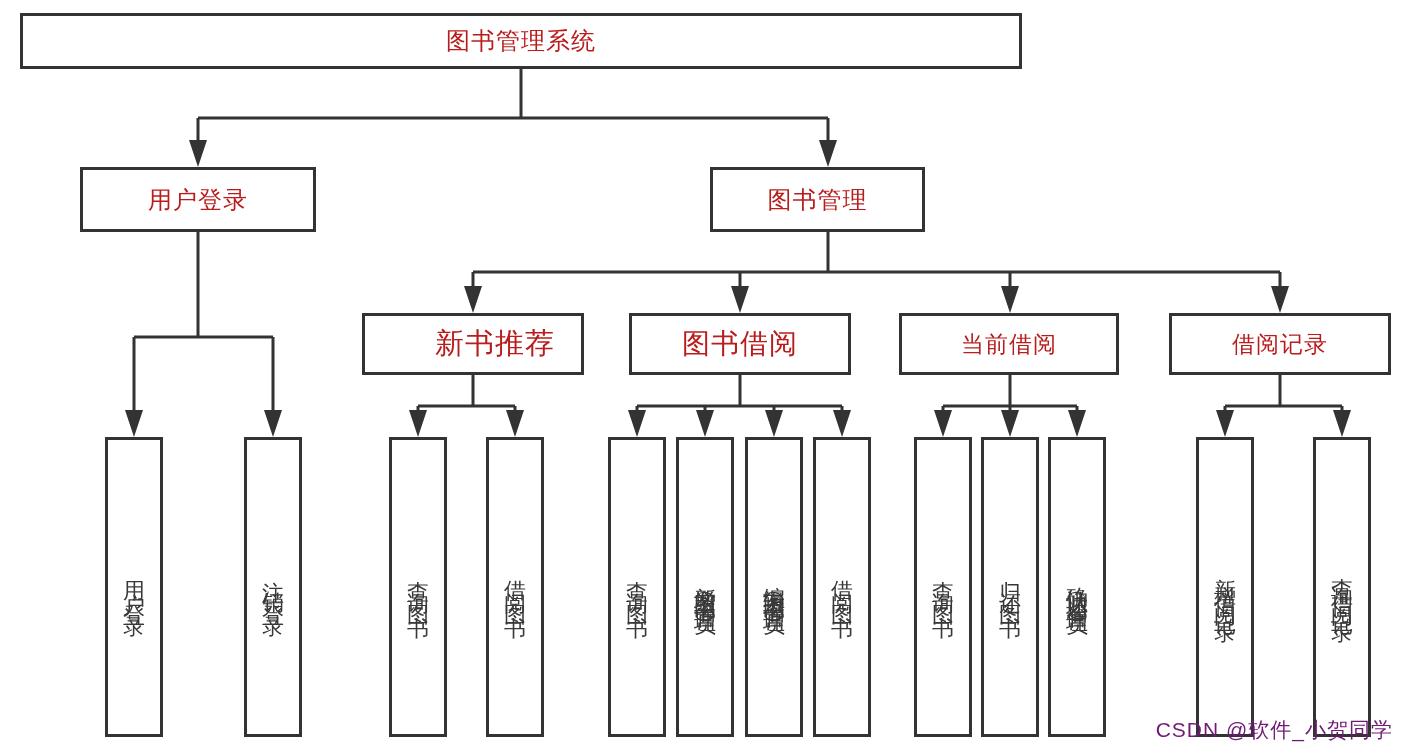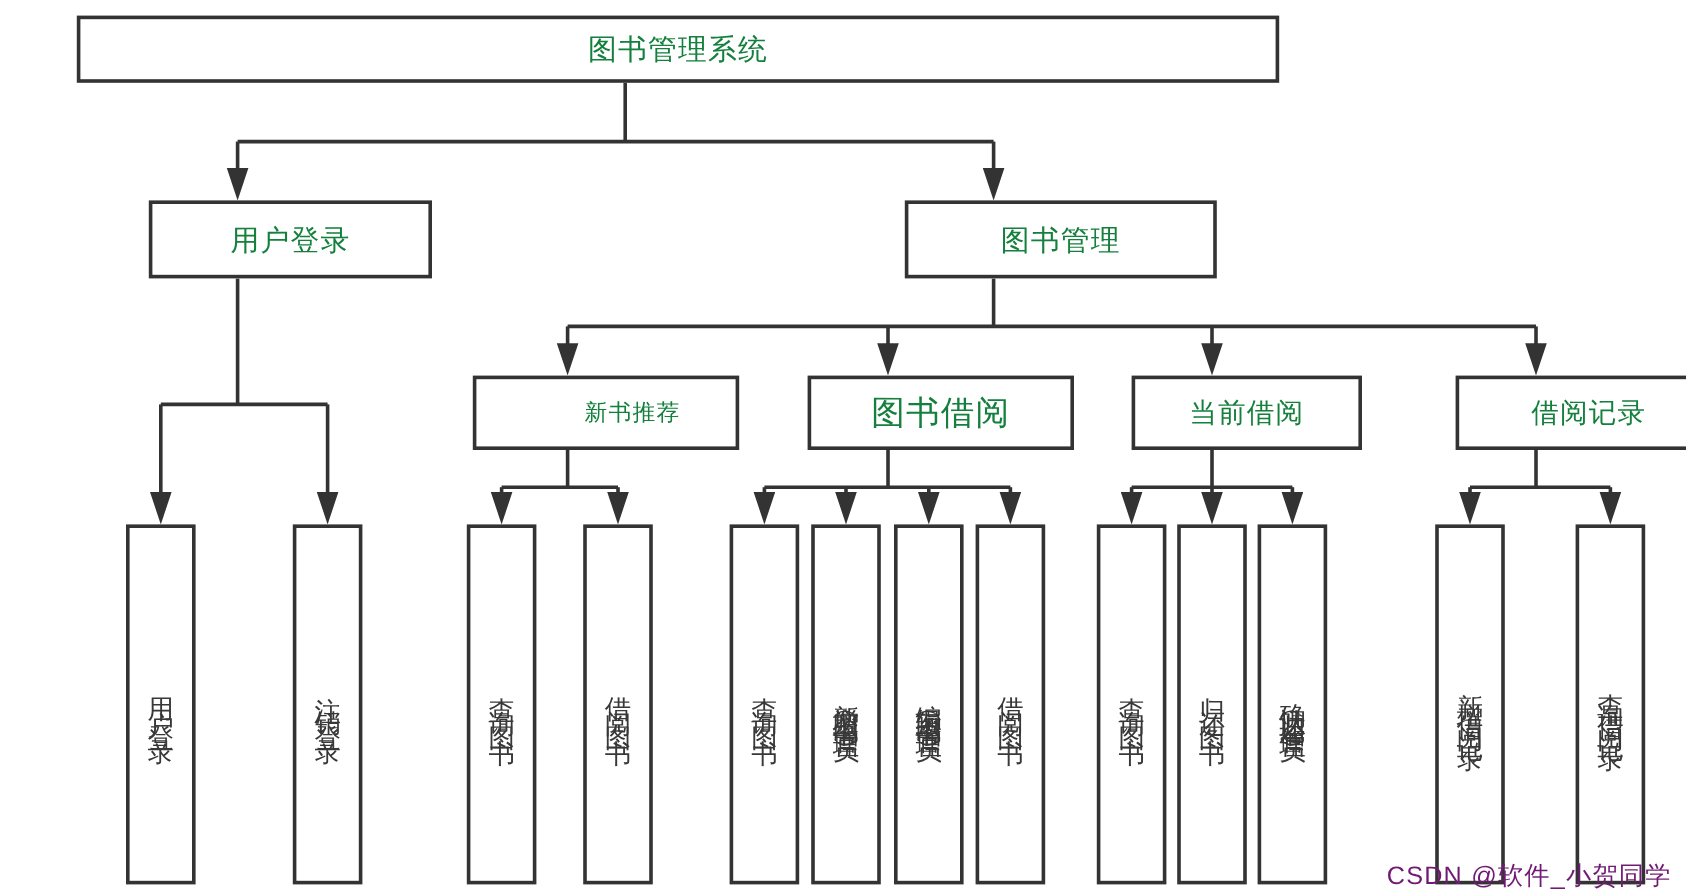--- a/index.html
+++ b/index.html
@@ -20,23 +20,22 @@
   .hbox {
     position: absolute;
     box-sizing: border-box;
     border: 3px solid #333333;
     background: #ffffff;
     display: flex;
     align-items: center;
     justify-content: center;
     font-size: 24px;
     letter-spacing: 1px;
-    color: #15803d;
+    color: #b91c1c;
     z-index: 2;
-    margin-left: 44px;
   }
   .vbox {
     position: absolute;
     box-sizing: border-box;
     width: 58px;
     height: 300px;
     top: 437px;
     border: 3px solid #333333;
     background: #ffffff;
     display: flex;
@@ -117,25 +116,25 @@
       <path d="M1077,437 L1068,410 L1086,410 Z" fill="#333333" stroke="none"></path>
       <path d="M1225,406 L1225,415" fill="none" stroke="#333333" stroke-width="3"></path>
       <path d="M1225,437 L1216,410 L1234,410 Z" fill="#333333" stroke="none"></path>
       <path d="M1342,406 L1342,415" fill="none" stroke="#333333" stroke-width="3"></path>
       <path d="M1342,437 L1333,410 L1351,410 Z" fill="#333333" stroke="none"></path>
     </svg>
 
   <div class="hbox" style="left:20px; top:13px; width:1002px; height:56px;">图书管理系统</div>
 
   <div class="hbox" style="left:80px; top:167px; width:236px; height:65px;">用户登录</div>
-  <div class="hbox" style="left:710px; top:167px; width:260px; height:65px;">图书管理</div>
+  <div class="hbox" style="left:710px; top:167px; width:215px; height:65px;">图书管理</div>
 
-  <div class="hbox" style="left:350px; top:313px; width:222px; height:62px; font-size:19px;padding-left:44px;">新书推荐</div>
+  <div class="hbox" style="left:362px; top:313px; width:222px; height:62px; font-size:29px;padding-left:44px;">新书推荐</div>
   <div class="hbox" style="left:629px; top:313px; width:222px; height:62px; font-size:28px;">图书借阅</div>
-  <div class="hbox" style="left:899px; top:313px; width:192px; height:62px; font-size:23px;">当前借阅</div>
+  <div class="hbox" style="left:899px; top:313px; width:220px; height:62px; font-size:23px;">当前借阅</div>
   <div class="hbox" style="left:1169px; top:313px; width:222px; height:62px; font-size:23px;">借阅记录</div>
 
   <div class="vbox" style="left:105px;">用户登录</div>
   <div class="vbox" style="left:244px;">注销登录</div>
 
   <div class="vbox" style="left:389px;">查询图书</div>
   <div class="vbox" style="left:486px;">借阅图书</div>
 
   <div class="vbox" style="left:608px;">查询图书</div>
   <div class="vbox long" style="left:676px;">新增图书（管理员）</div>

